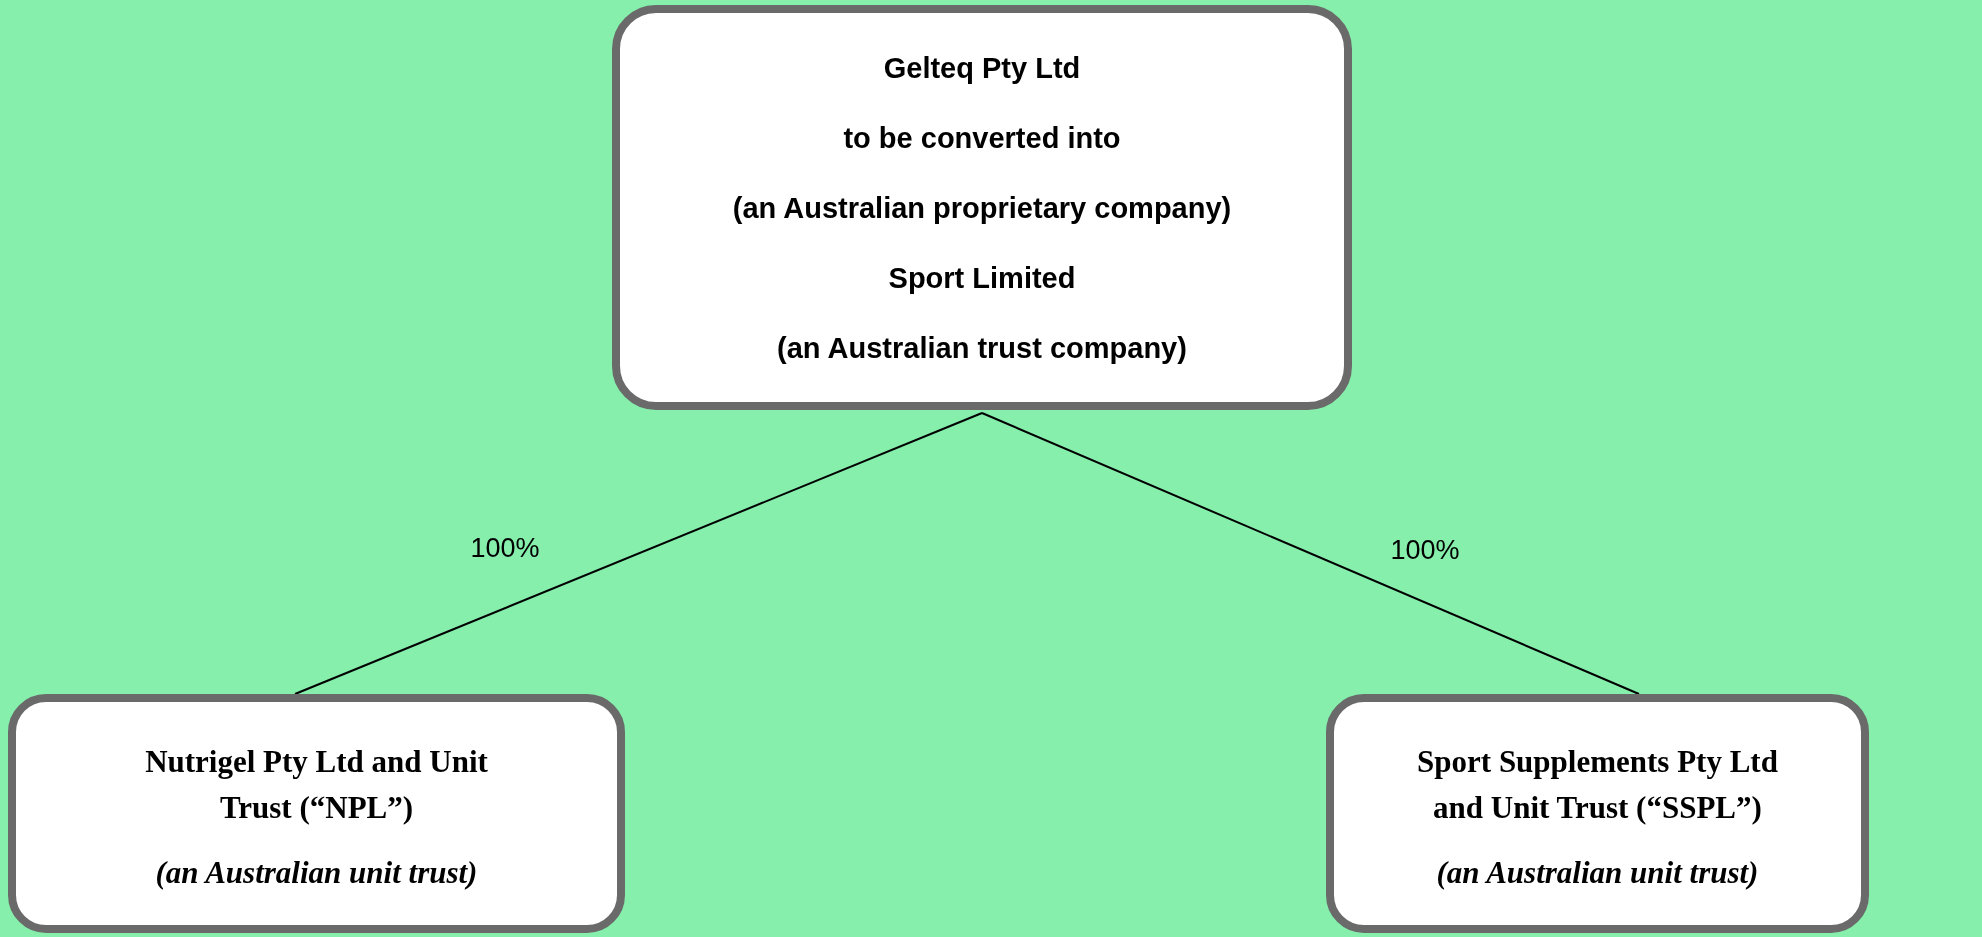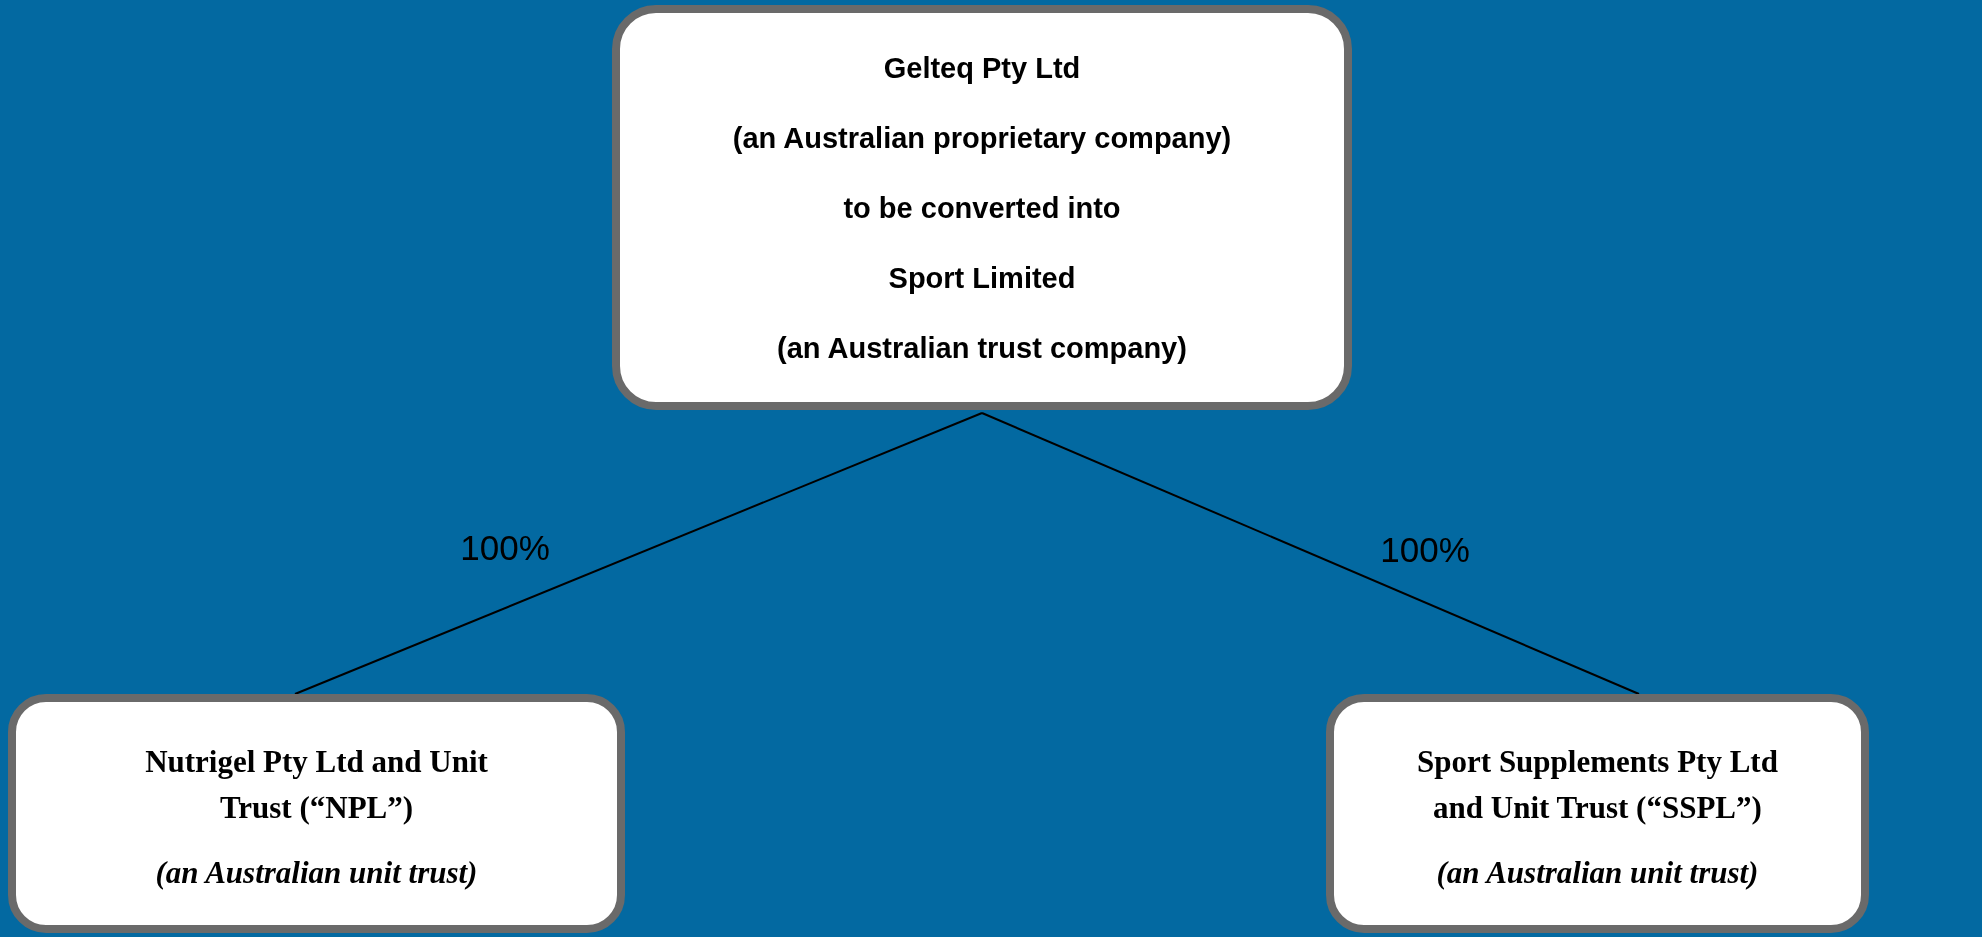--- a/index.html
+++ b/index.html
@@ -4,21 +4,21 @@
 <style>
   html, body {
     margin: 0;
     padding: 0;
     background: #ffffff;
   }
   .canvas {
     position: relative;
     width: 1982px;
     height: 937px;
-    background: #0369a1;
+    background: #86efac;
     overflow: hidden;
     font-family: "Liberation Sans", sans-serif;
     color: #000000;
   }
   .connector-svg {
     position: absolute;
     left: 0;
     top: 0;
     width: 1982px;
     height: 937px;
@@ -70,42 +70,42 @@
     line-height: 46px;
   }
   .child-subtitle {
     line-height: 32px;
     font-style: italic;
   }
   .ownership-label {
     position: absolute;
     transform: translate(-50%, -50%);
     font-family: "Liberation Sans", sans-serif;
-    font-size: 35px;
+    font-size: 27px;
     font-weight: 400;
     color: #000000;
     white-space: nowrap;
   }
   .ownership-label.left  { left: 505px;  top: 548px; }
   .ownership-label.right { left: 1425px; top: 550px; }
 </style>
 </head>
 <body>
 
 <div class="canvas">
 
   <svg class="connector-svg" viewBox="0 0 1982 937" xmlns="http://www.w3.org/2000/svg">
     <line x1="982" y1="413" x2="295" y2="694"></line>
     <line x1="982" y1="413" x2="1639" y2="694"></line>
   </svg>
 
   <div class="node parent-node">
     <div class="pline">Gelteq Pty Ltd</div>
+    <div class="pline">to be converted into</div>
     <div class="pline">(an Australian proprietary company)</div>
-    <div class="pline">to be converted into</div>
     <div class="pline">Sport Limited</div>
     <div class="pline">(an Australian trust company)</div>
   </div>
 
   <div class="ownership-label left">100%</div>
   <div class="ownership-label right">100%</div>
 
   <div class="node child-node left">
     <div class="child-name">Nutrigel Pty Ltd and Unit
 Trust (“NPL”)</div>

